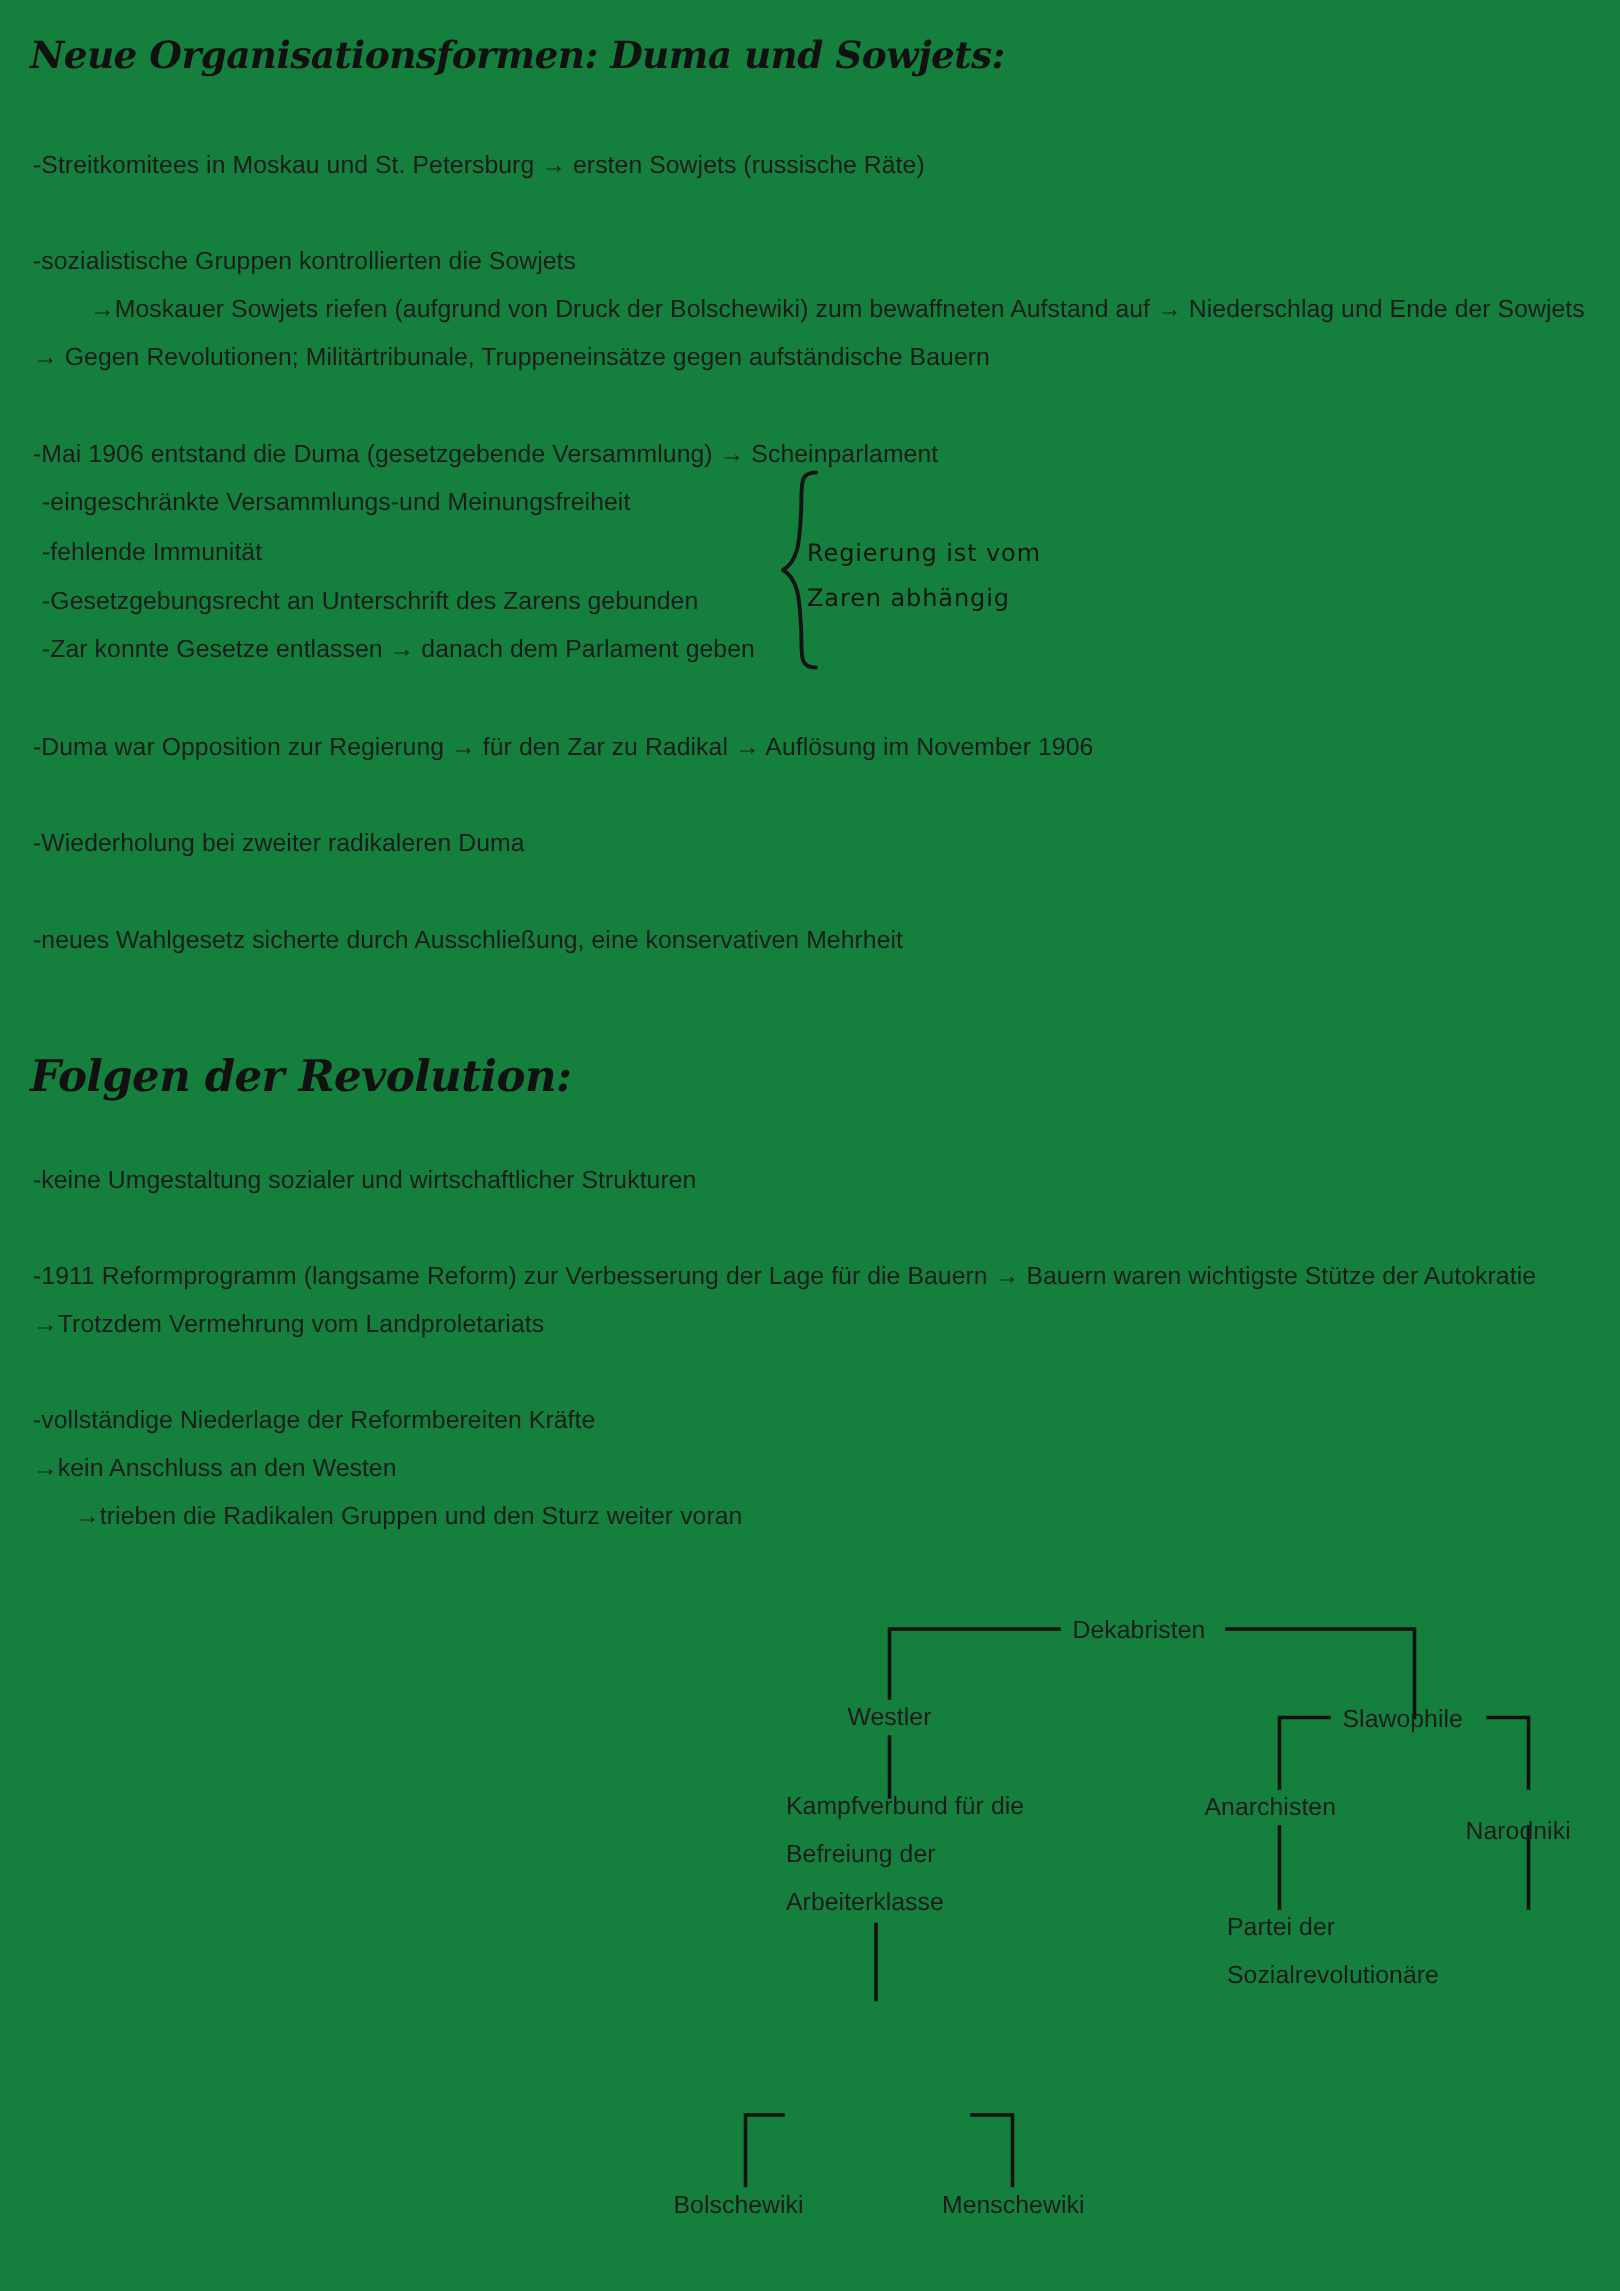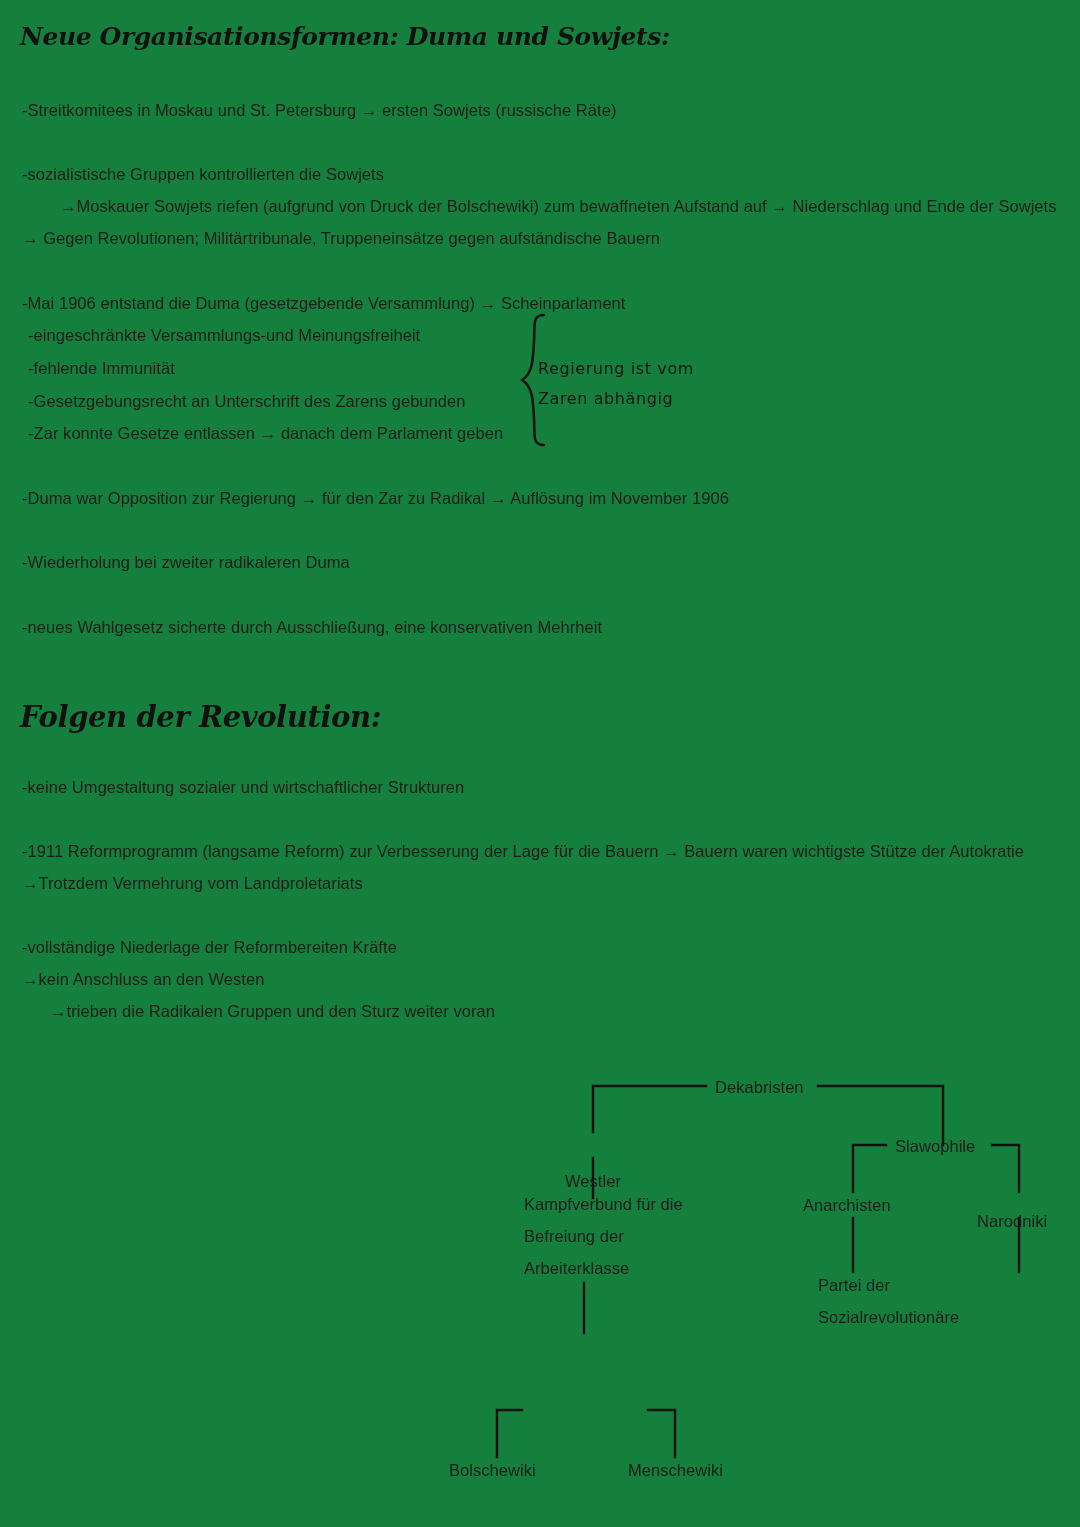--- a/index.html
+++ b/index.html
@@ -175,21 +175,21 @@
         <path d="M584 233 L584 283"></path>
 
         <path d="M522 360 L497 360 L497 407"></path>
 
         <path d="M648 360 L675 360 L675 407"></path>
       </g>
     </svg>
 
     <div class="node" style="left:715px; top:21px;">Dekabristen</div>
 
-    <div class="node" style="left:565px; top:79px;margin-top:36px;">Westler</div>
+    <div class="node" style="left:565px; top:79px;">Westler</div>
 
     <div class="node" style="left:895px; top:80px;">Slawophile</div>
 
     <div class="node" style="left:524px; top:138px;">Kampfverbund für die
 Befreiung der
 Arbeiterklasse</div>
 
     <div class="node" style="left:803px; top:139px;">Anarchisten</div>
 
     <div class="node" style="left:977px; top:139px;margin-top:16px;">Narodniki</div>

